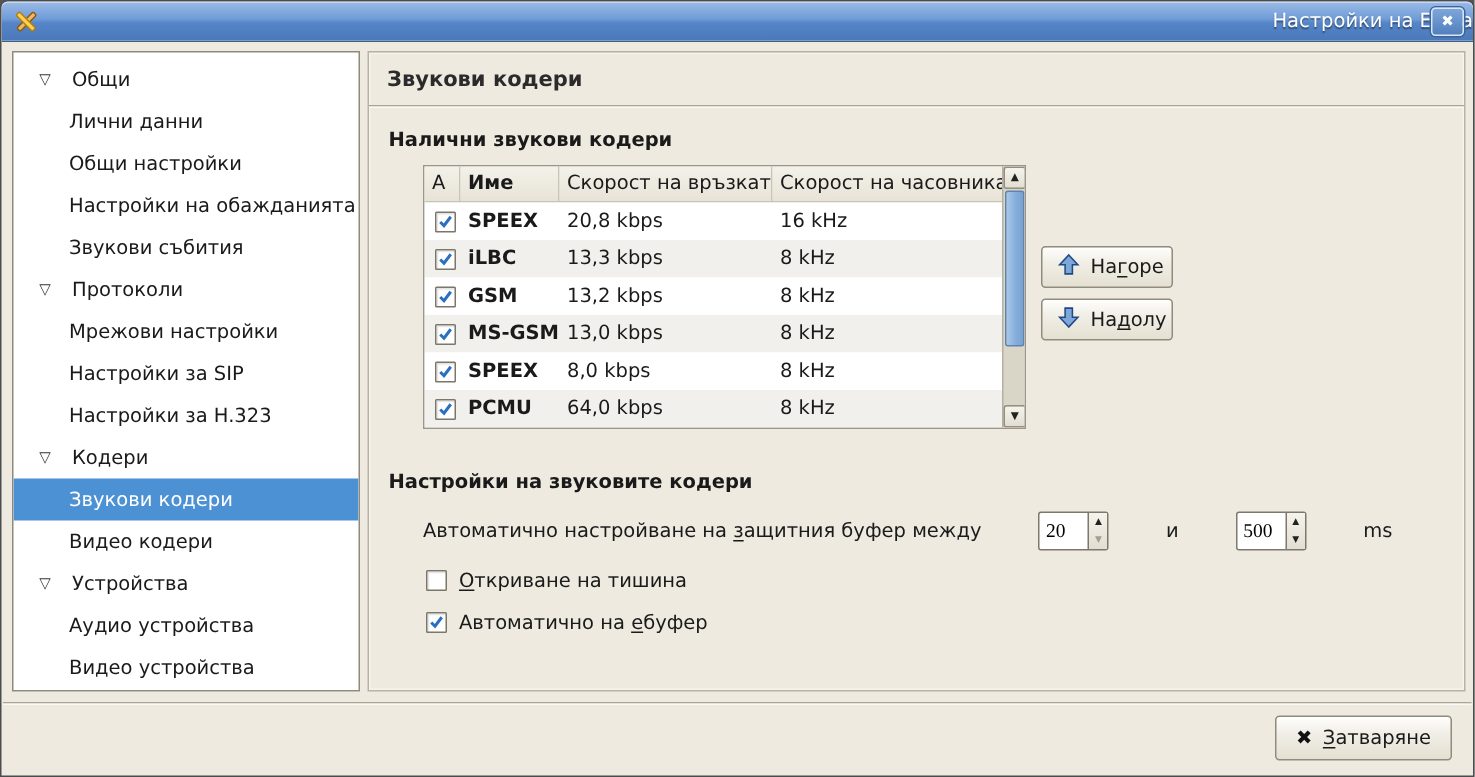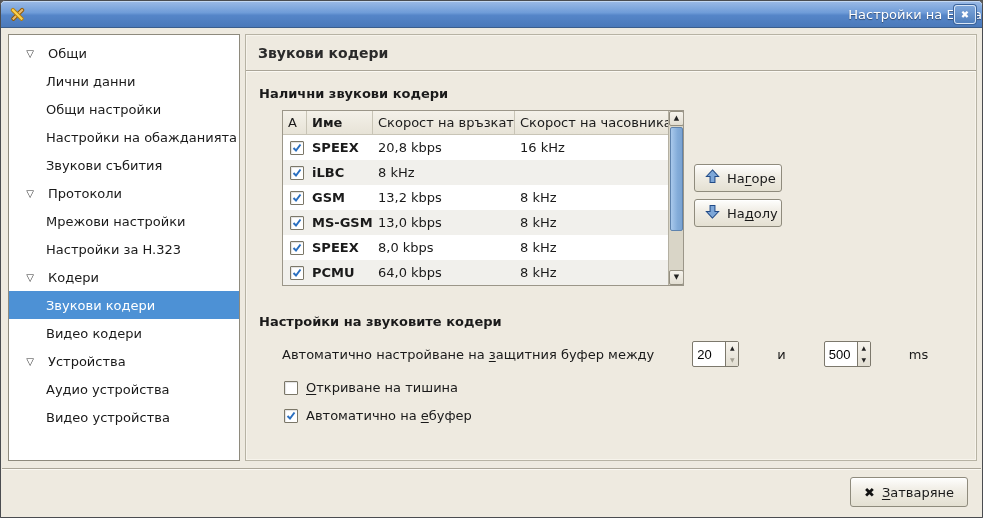--- a/index.html
+++ b/index.html
@@ -138,30 +138,30 @@
   .mn { text-decoration: underline; text-underline-offset: 2px; }
   
   .jitter-row { display: flex; align-items: center; margin: 12px 0 0 36px; gap: 31px; }
   .spinbox {
     display: inline-flex; width: 47px; height: 26px;
     border: 1px solid #7c786c; background: #fff; border-radius: 2px;
     margin: 0 7px;
   }
   .spin-val {
     width: 32px; border: none; outline: none; background: transparent;
-    font-family: Liberation Sans, sans-serif; font-size: 13px; padding-left: 4px;
+    font-family: Liberation Serif, serif; font-size: 13px; padding-left: 4px;
   }
   .spin-btns {
     width: 13px; border-left: 1px solid #7c786c;
     display: flex; flex-direction: column;
     background: linear-gradient(#f6f3ec, #e2ded2);
   }
   .spin-btns span { flex: 1; font-size: 6px; line-height: 12px; text-align: center; color: #222; }
   .spin-btns span.dim { color: #a39f92; }
-  .check-row { display: flex; align-items: center; gap: 8px; margin: 13px 0 0 38px; }
+  .check-row { display: flex; gap: 8px; margin: 13px 0 0 38px; }
   
   .footer-sep { position: absolute; left: 1px; right: 1px; top: 467px; }
   .close-btn {
     position: absolute; right: 14px; top: 476px;
     height: 30px; padding: 0 13px;
     font-size: 13px;
   }
   .x-icon { font-size: 13px; font-weight: bold; color: #111; }
 </style>
 </head>
@@ -200,20 +200,23 @@
       <span>Звукови събития</span>
     </div>
     <div class="tree-row cat">
       <span class="expander">▽</span>
       <span>Протоколи</span>
     </div>
     <div class="tree-row child">
       <span>Мрежови настройки</span>
     </div>
     <div class="tree-row child">
+      <span>Настройки за SIP</span>
+    </div>
+    <div class="tree-row child">
       <span>Настройки за H.323</span>
     </div>
     <div class="tree-row cat">
       <span class="expander">▽</span>
       <span>Кодери</span>
     </div>
     <div class="tree-row child selected">
       <span>Звукови кодери</span>
     </div>
     <div class="tree-row child">
@@ -260,20 +263,21 @@
         </div>
         <div class="trow alt">
           <span class="cb-cell">
               <span class="checkbox checked">
                 <svg width="10" height="10" viewBox="0 0 10 10">
                   <path d="M1.5 5 L4 7.5 L8.5 1.5" stroke="#2a6fc0" stroke-width="2" fill="none"></path>
                 </svg>
               </span>
             </span>
           <span class="tcell name col-name">iLBC</span>
+          <span class="tcell col-rate">13,3 kbps</span>
           <span class="tcell col-clock">8 kHz</span>
         </div>
         <div class="trow">
           <span class="cb-cell">
               <span class="checkbox checked">
                 <svg width="10" height="10" viewBox="0 0 10 10">
                   <path d="M1.5 5 L4 7.5 L8.5 1.5" stroke="#2a6fc0" stroke-width="2" fill="none"></path>
                 </svg>
               </span>
             </span>

